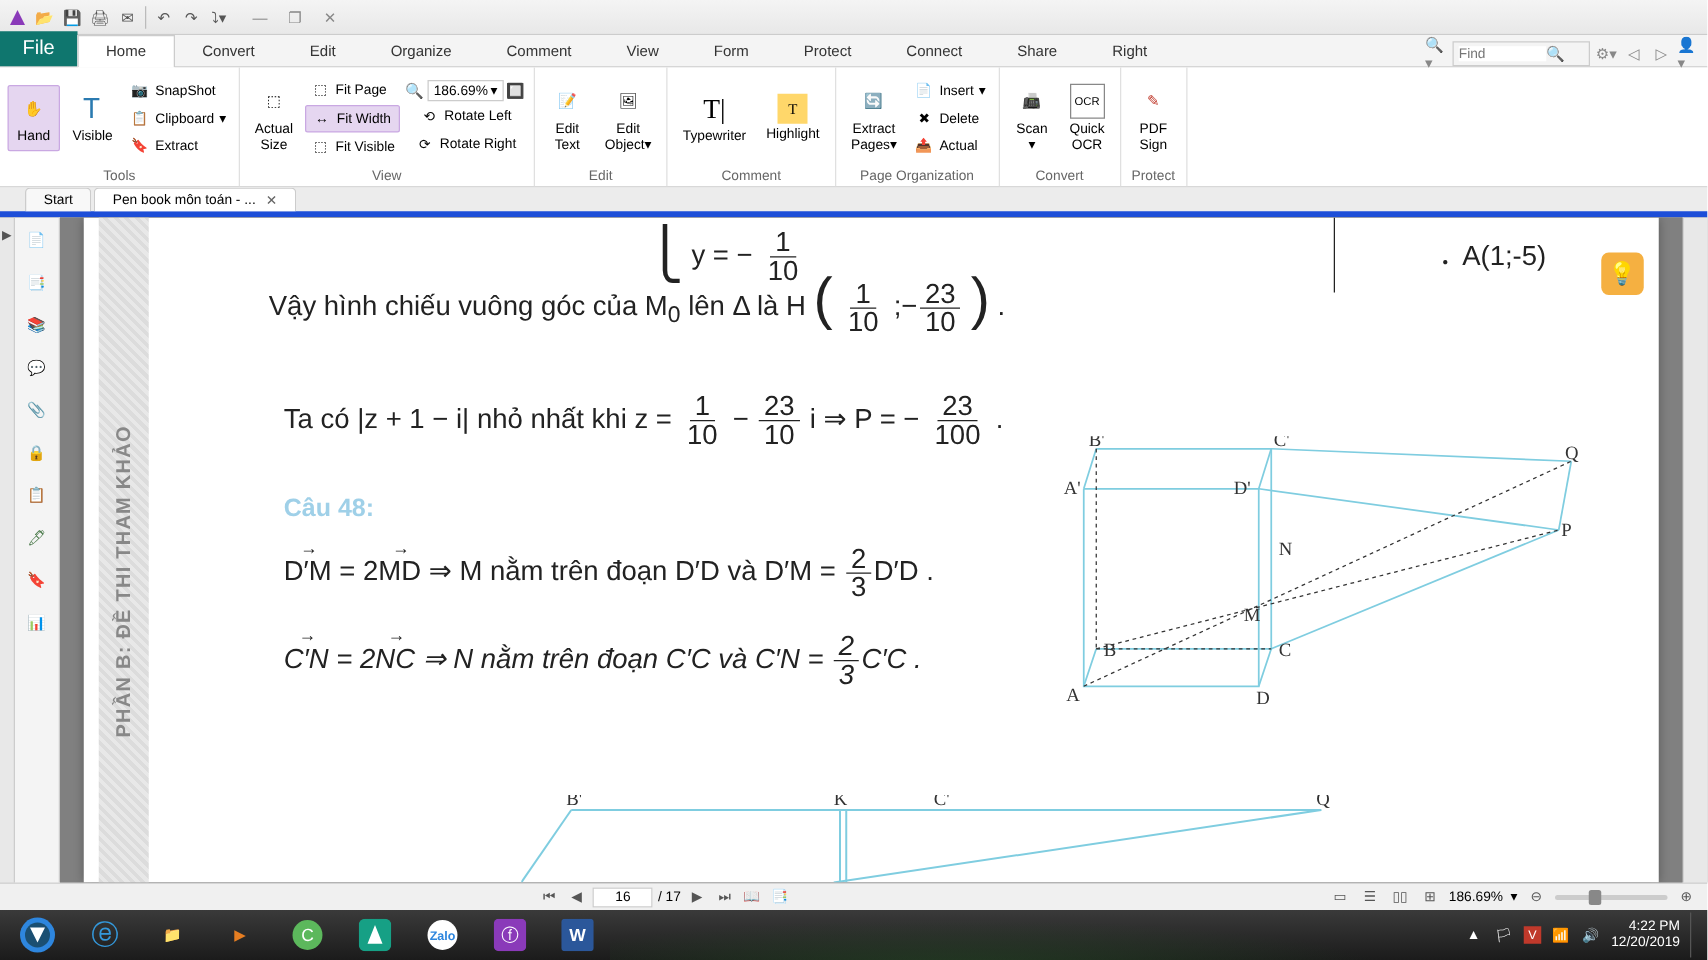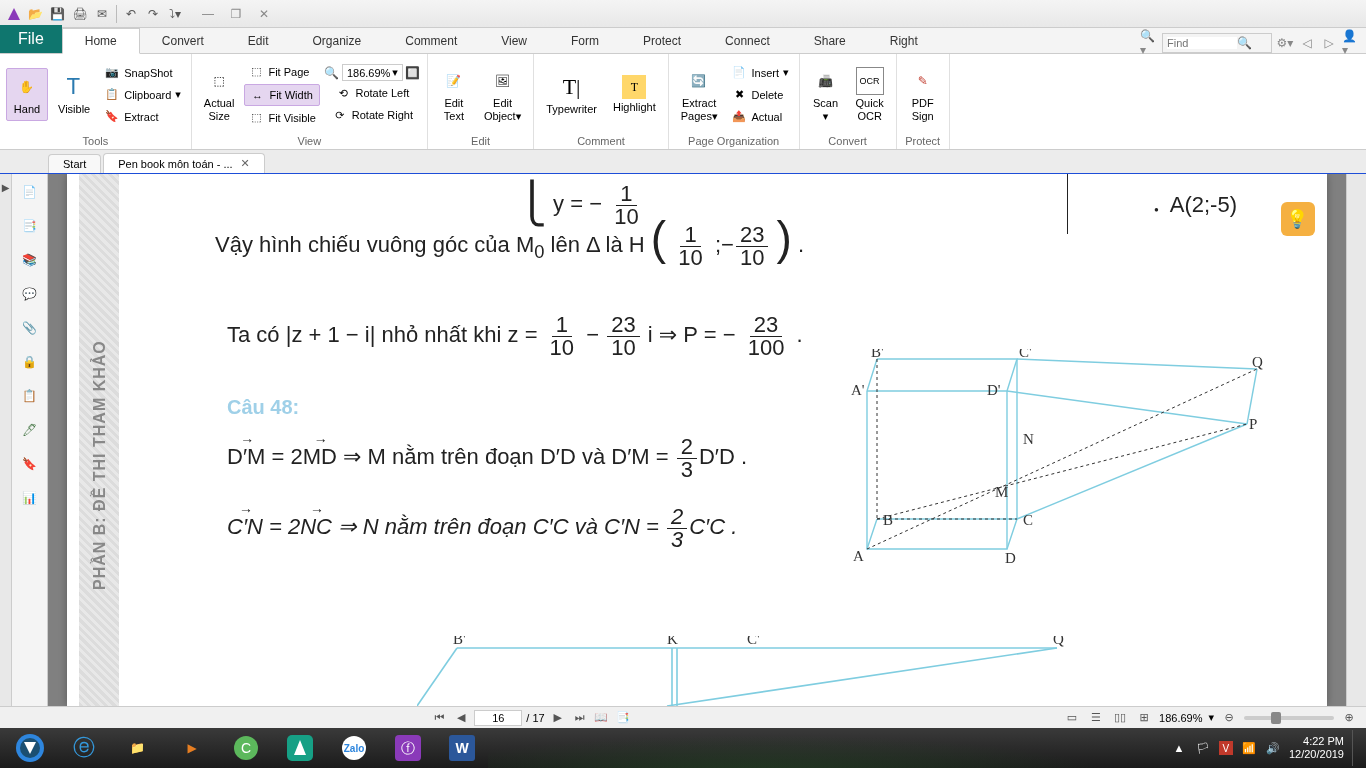--- a/index.html
+++ b/index.html
@@ -33,21 +33,21 @@
 .bigbtn.selected { background:#e5d6f0; border:1px solid #c9a8e2; border-radius:2px;}
 .bigbtn .ic { width: 28px; height: 28px; display:flex; align-items:center; justify-content:center; }
 .bigbtn .lbl { font-size: 11px; text-align: center; line-height: 1.1; }
 .smallbtn-row { display: flex; flex-direction: column; gap: 2px; }
 .smallbtn { display: flex; align-items: center; gap: 4px; padding: 2px 4px; cursor: pointer; font-size: 11px; white-space:nowrap; }
 .smallbtn.selected { background:#e5d6f0; border:1px solid #c9a8e2; border-radius:2px;}
 .zoom-box { border:1px solid #ccc; padding:1px 4px; font-size:11px; display:flex; align-items:center; gap:2px;}
 .ic16 { width:16px; height:16px; display:inline-flex; align-items:center; justify-content:center; }
 
 
-.doctabs { height: 24px; background: #ececec; display: flex; align-items: flex-end; border-bottom: 1px solid #1d4ed8; padding-left: 48px; gap: 2px; }
+.doctabs { height: 24px; background: #ececec; display: flex; border-bottom: 5px solid #1d4ed8; padding-left: 20px; gap: 2px; }
 .doctab { background: #f8f8f8; border:1px solid #ccc; border-bottom:none; padding: 3px 14px; font-size: 11px; border-radius: 4px 4px 0 0; display:flex; align-items:center; gap:8px; cursor:pointer; }
 .doctab.active { background:#fff; }
 .doctab .x { font-size:11px; color:#666; }
 
 
 .workspace { display: flex; height: calc(100% - 28px - 26px - 96px - 24px - 22px - 40px); background: #808080; }
 .leftbar { width: 36px; background: #f4f4f4; border-right:1px solid #ccc; display:flex; flex-direction:column; align-items:center; padding-top:8px; gap:14px; }
 .lb-icon { width:20px; height:20px; display:flex; align-items:center; justify-content:center; cursor:pointer; }
 .navcollapse { width: 12px; background:#e8e8e8; border-right:1px solid #ccc; display:flex; align-items:flex-start; justify-content:center; padding-top:8px; cursor:pointer; color:#555; font-size:10px;}
 .page-area { flex:1; background:#808080; overflow:hidden; position:relative; display:flex; justify-content:center; }
@@ -333,21 +333,21 @@
       <div class="idea-bulb">💡</div>
       <div class="content math">
 
         <div class="eq" style="left:330px; top:0px;">
           <span style="font-size:40px;position:relative;top:6px">⎩</span> y = − <span class="frac">
               <span class="num">1</span>
               <span class="den">10</span>
             </span>
         </div>
         <div class="eq" style="left:880px; top:0px; height:60px; border-left:1.5px solid #222;"></div>
-        <div class="eq" style="right:60px; top:18px;"><span style="font-size:8px">●</span>&nbsp; <span>A(2;-5)</span></div>
+        <div class="eq" style="right:60px; top:18px;"><span style="font-size:8px">●</span>&nbsp; <span>A(1;-5)</span></div>
 
         <div class="eq" style="left:28px; top:50px;">
           <span>Vậy hình chiếu vuông góc của  M</span><sub>0</sub><span>  lên  Δ  là  H</span>
           <span class="bigparen">(</span>
           <span class="frac">
               <span class="num">1</span>
               <span class="den">10</span>
             </span>
           <span>;</span>−<span class="frac">
               <span class="num">23</span>

